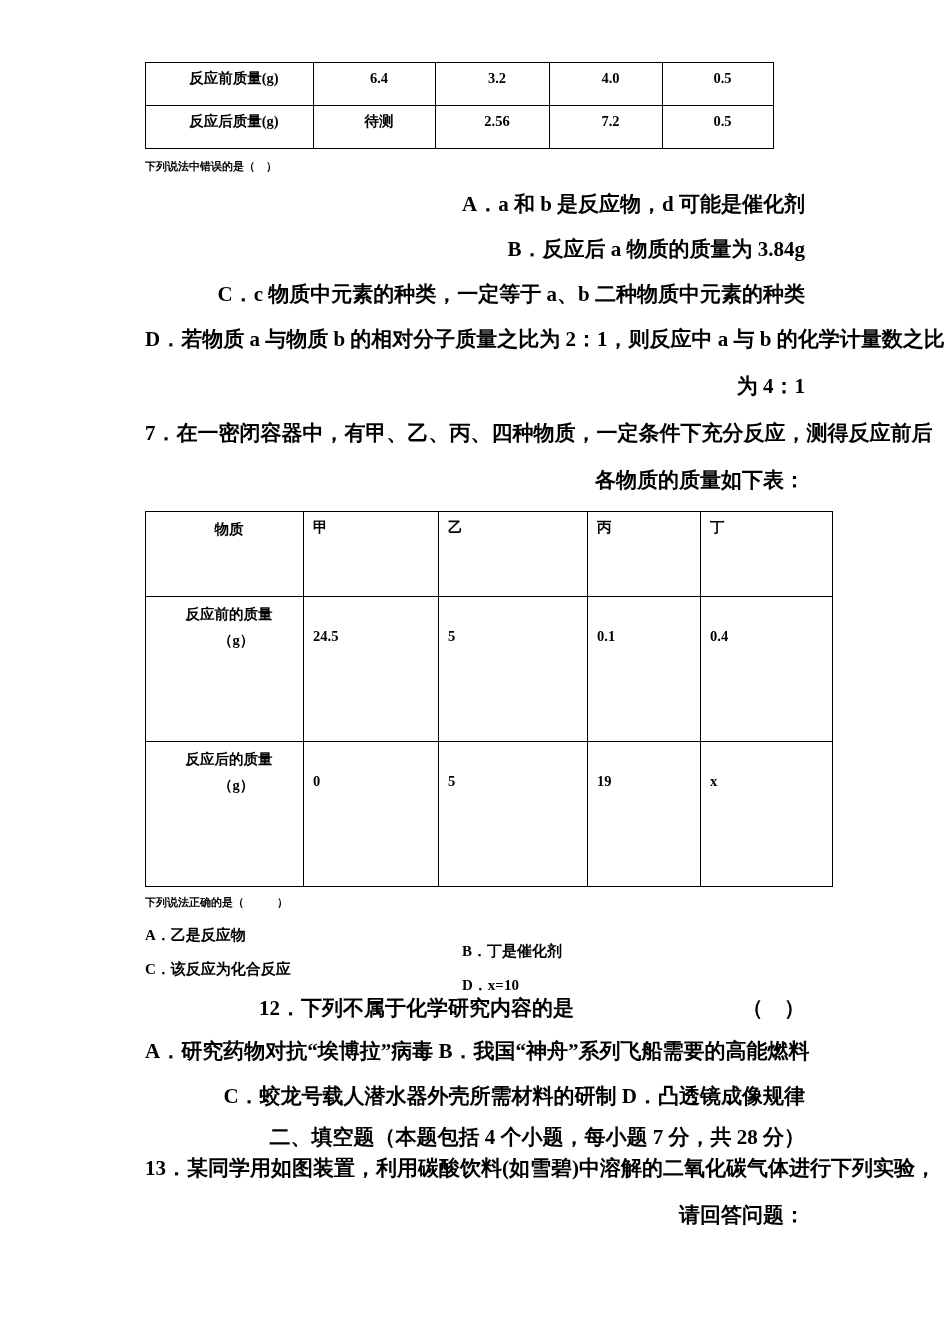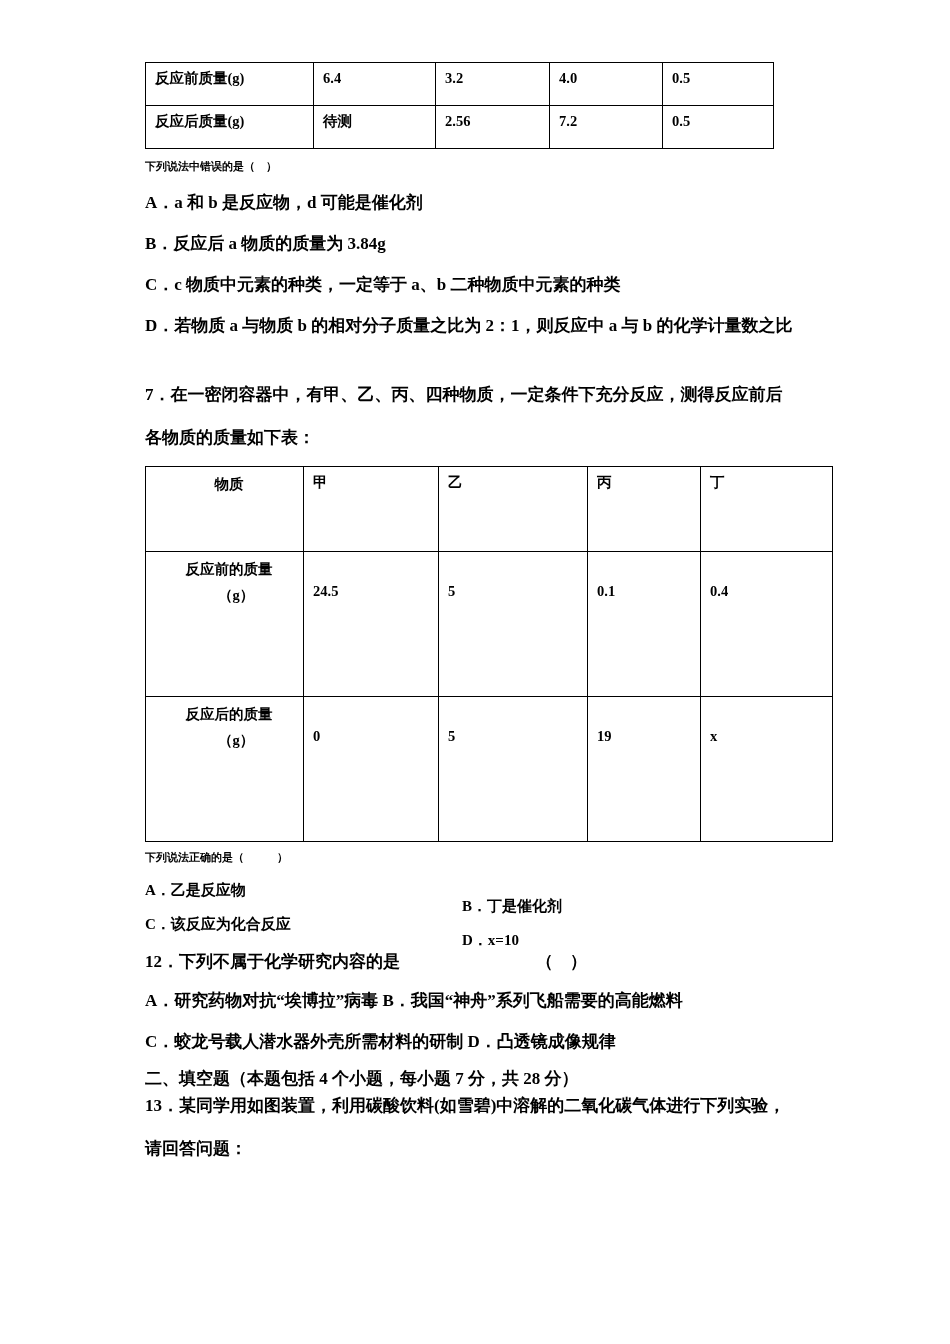--- a/index.html
+++ b/index.html
@@ -39,21 +39,21 @@
     font-size: 14.5px;
   }
   table.qtable td {
     border: 1px solid #000000;
     padding: 6px 0 6px 9px;
     vertical-align: top;
     line-height: 1.35;
   }
 
   
-  #table-one { width: 578px; }
+  #table-one { width: 578px; text-align: center; }
   #table-one td { height: 30px; }
   #table-one .c0 { width: 158px; }
   #table-one .c1 { width: 112px; }
   #table-one .c2 { width: 104px; }
   #table-one .c3 { width: 103px; }
   #table-one .c4 { width: 101px; }
 
   
   #table-two { width: 637px; }
   #table-two .c0 { width: 148px; text-align: center; }
@@ -70,25 +70,26 @@
 
   
   .para {
     font-size: 11px;
     font-weight: bold;
     line-height: 1.0;
     margin: 0;
     white-space: nowrap;
   }
   .opt {
-    font-size: 17px;
+    font-size: 21px;
     font-weight: bold;
     line-height: 1.0;
     margin: 0;
     white-space: nowrap;
+    text-align: right;
   }
   .opt-row {
     position: relative;
     font-size: 15px;
     font-weight: bold;
     line-height: 1.0;
     height: 18px;
   }
   .opt-row .colA { position: absolute; left: 0; top: 0; white-space: nowrap; }
   .opt-row .colB { position: absolute; left: 317px; top: 16px; white-space: nowrap; }
@@ -134,20 +135,21 @@
     <p class="para">下列说法中错误的是（　）</p>
     <div class="sp-22"></div>
     <p class="opt">A．a 和 b 是反应物，d 可能是催化剂</p>
     <div class="sp-24"></div>
     <p class="opt">B．反应后 a 物质的质量为 3.84g</p>
     <div class="sp-24"></div>
     <p class="opt">C．c 物质中元素的种类，一定等于 a、b 二种物质中元素的种类</p>
     <div class="sp-24"></div>
     <p class="opt">D．若物质 a 与物质 b 的相对分子质量之比为 2：1，则反应中 a 与 b 的化学计量数之比</p>
     <div class="sp-26"></div>
+    <p class="opt">为 4：1</p>
 
     <div class="sp-26"></div>
 
     <p class="opt">7．在一密闭容器中，有甲、乙、丙、四种物质，一定条件下充分反应，测得反应前后</p>
     <div class="sp-26"></div>
     <p class="opt">各物质的质量如下表：</p>
 
     <div class="sp-20"></div>
 
     <table class="qtable" id="table-two">

